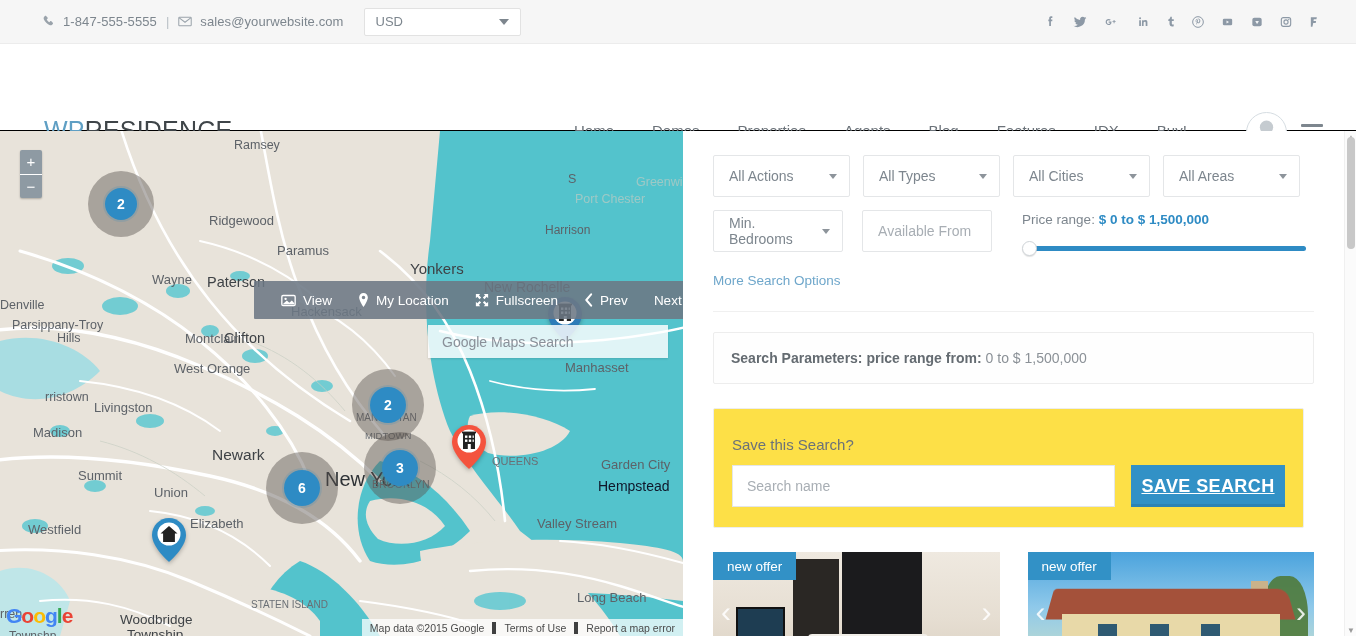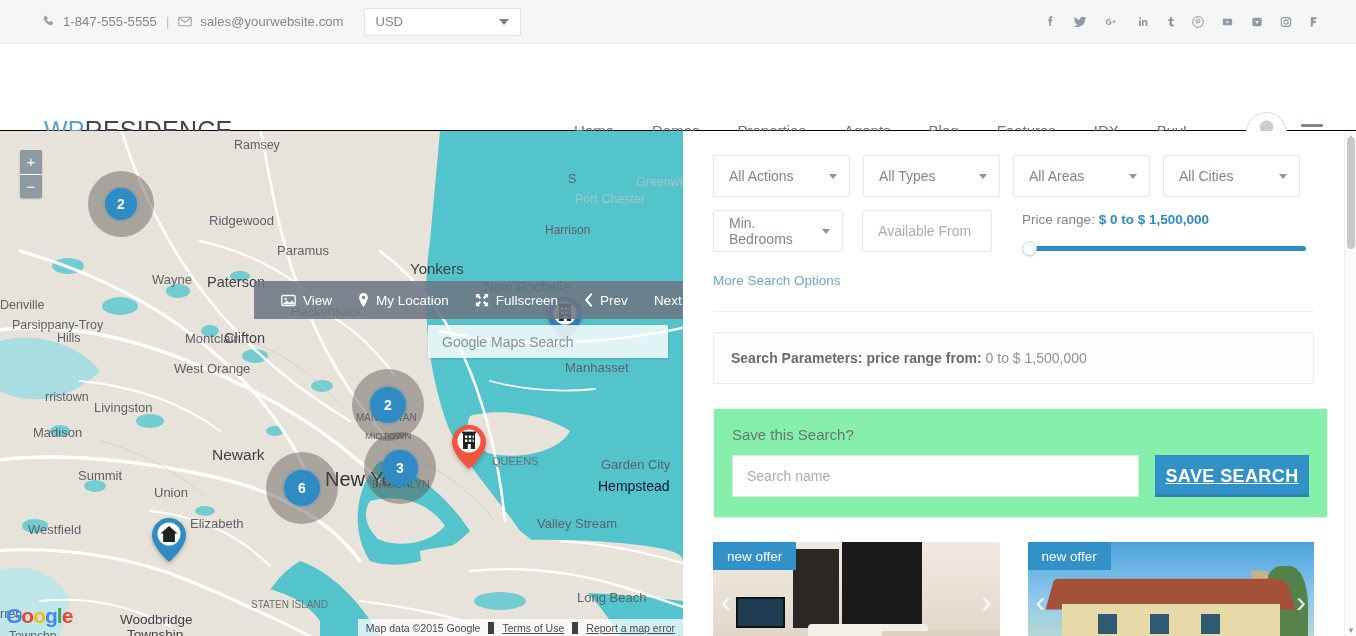--- a/index.html
+++ b/index.html
@@ -116,21 +116,21 @@
     font-family:"Liberation Sans", sans-serif; pointer-events:none;
   }
   .gwm { position:absolute; left:6px; bottom:8px; font-size:21px; font-weight:700; letter-spacing:-1px; z-index:24; }
   .gwm i { font-style:normal; }
   .map-attrib {
     position:absolute; right:0; bottom:0; height:17px; z-index:24;
     background: rgba(255,255,255,.74);
     display:flex; align-items:center; font-size:10.5px; color:#4a4a4a;
   }
   .map-attrib span { padding: 0 8px; }
-  .map-attrib span + span { border-left:6px solid #404040;text-decoration:underline; }
+  .map-attrib span + span { border-left:4px solid #404040; }
 
   
   .right {
     position:absolute; top:131px; left:683px; width:661px; height:505px;
     background:#fff; overflow:hidden;
   }
   .search-form { padding: 24px 30px 0 30px; }
   .row1 { display:flex; gap:13px; }
   .row2 { display:flex; gap:19px; margin-top:13px; align-items:flex-start; }
   .field {
@@ -159,22 +159,22 @@
     margin-top:18px; font-size:13.5px; color:#6fa7cb; text-decoration:none; display:inline-block;
   }
   .panel-sep { margin: 22px 30px 0 30px; border-top:1px solid #f0f0f0; }
   .params-box {
     margin: 20px 30px 0 30px; border:1px solid #ededed; border-radius:2px;
     height:52px; display:flex; align-items:center; padding: 0 17px;
     font-size:14px; color:#8b9197; background:#fefefe;
   }
   .params-box b { color:#646b71; font-weight:700; margin-right:4px; }
   .save-box {
-    margin: 24px 16px 0 30px; border:1px solid #ededed; border-radius:2px;
-    padding: 17px 18px 20px 18px; background:#86efac;
+    margin: 24px 40px 0 30px; border:1px solid #ededed; border-radius:2px;
+    padding: 27px 18px 20px 18px; background:#fde047;
   }
   .save-title { font-size:15px; color:#6b7279; margin-bottom:12px; }
   .save-row { display:flex; gap:16px; }
   .save-input {
     flex:1; height:42px; border:1px solid #e4e6e8; background:#fff;
     display:flex; align-items:center; padding-left:14px; font-size:14px; color:#a8aeb4;
   }
   .save-btn {
     width:154px;height:42px;background:#3291c6;color:#fff;border:none;
     font-size:18px; font-weight:700; letter-spacing:.4px;
@@ -568,26 +568,26 @@
     <div class="search-form">
       <div class="row1">
         <div class="field f-actions">
           <span>All Actions</span>
           <span class="caret-sm"></span>
         </div>
         <div class="field f-types">
           <span>All Types</span>
           <span class="caret-sm"></span>
         </div>
+        <div class="field f-cities">
+          <span>All Cities</span>
+          <span class="caret-sm"></span>
+        </div>
         <div class="field f-areas">
           <span>All Areas</span>
-          <span class="caret-sm"></span>
-        </div>
-        <div class="field f-cities">
-          <span>All Cities</span>
           <span class="caret-sm"></span>
         </div>
       </div>
 
       <div class="row2">
         <div class="field f-bedrooms">
           <span>Min. Bedrooms</span>
           <span class="caret-sm"></span>
         </div>
         <div class="field f-available">Available From</div>

